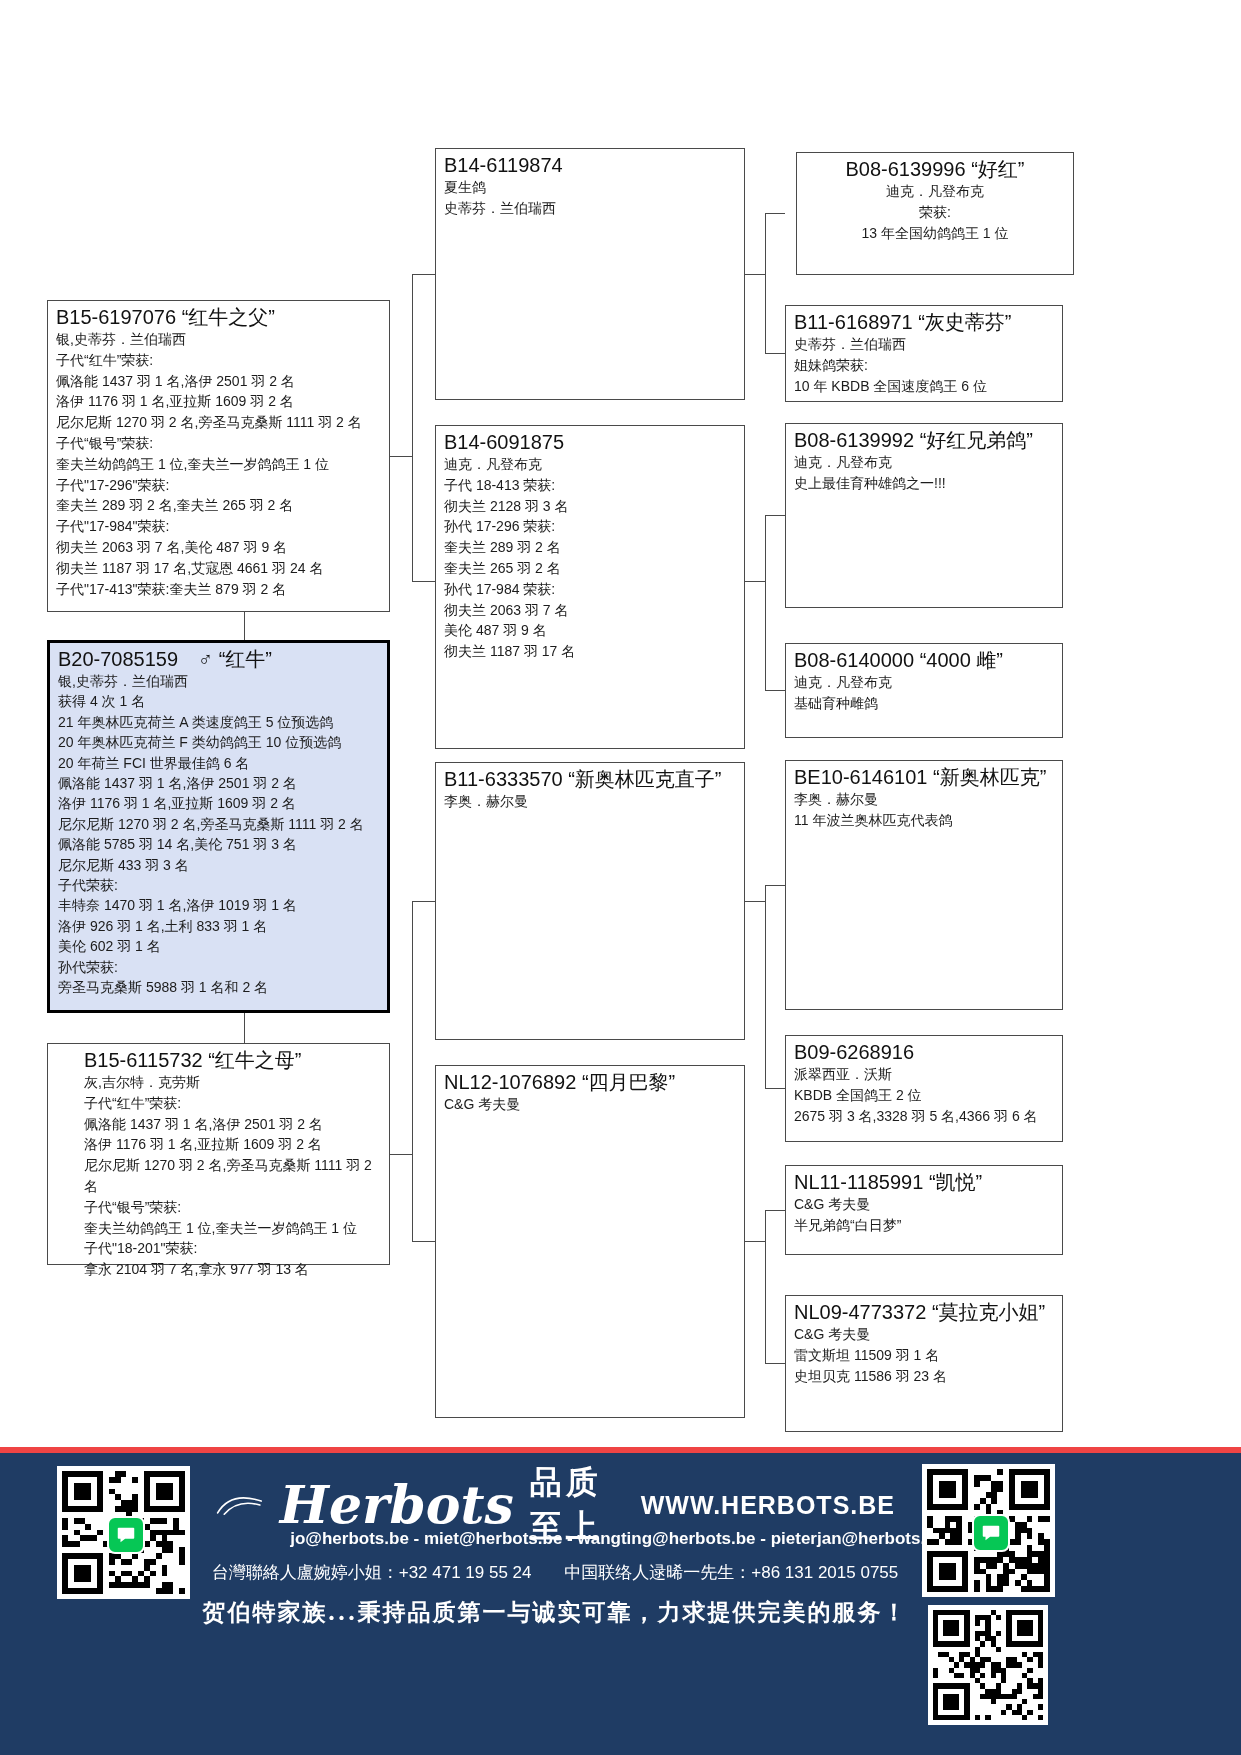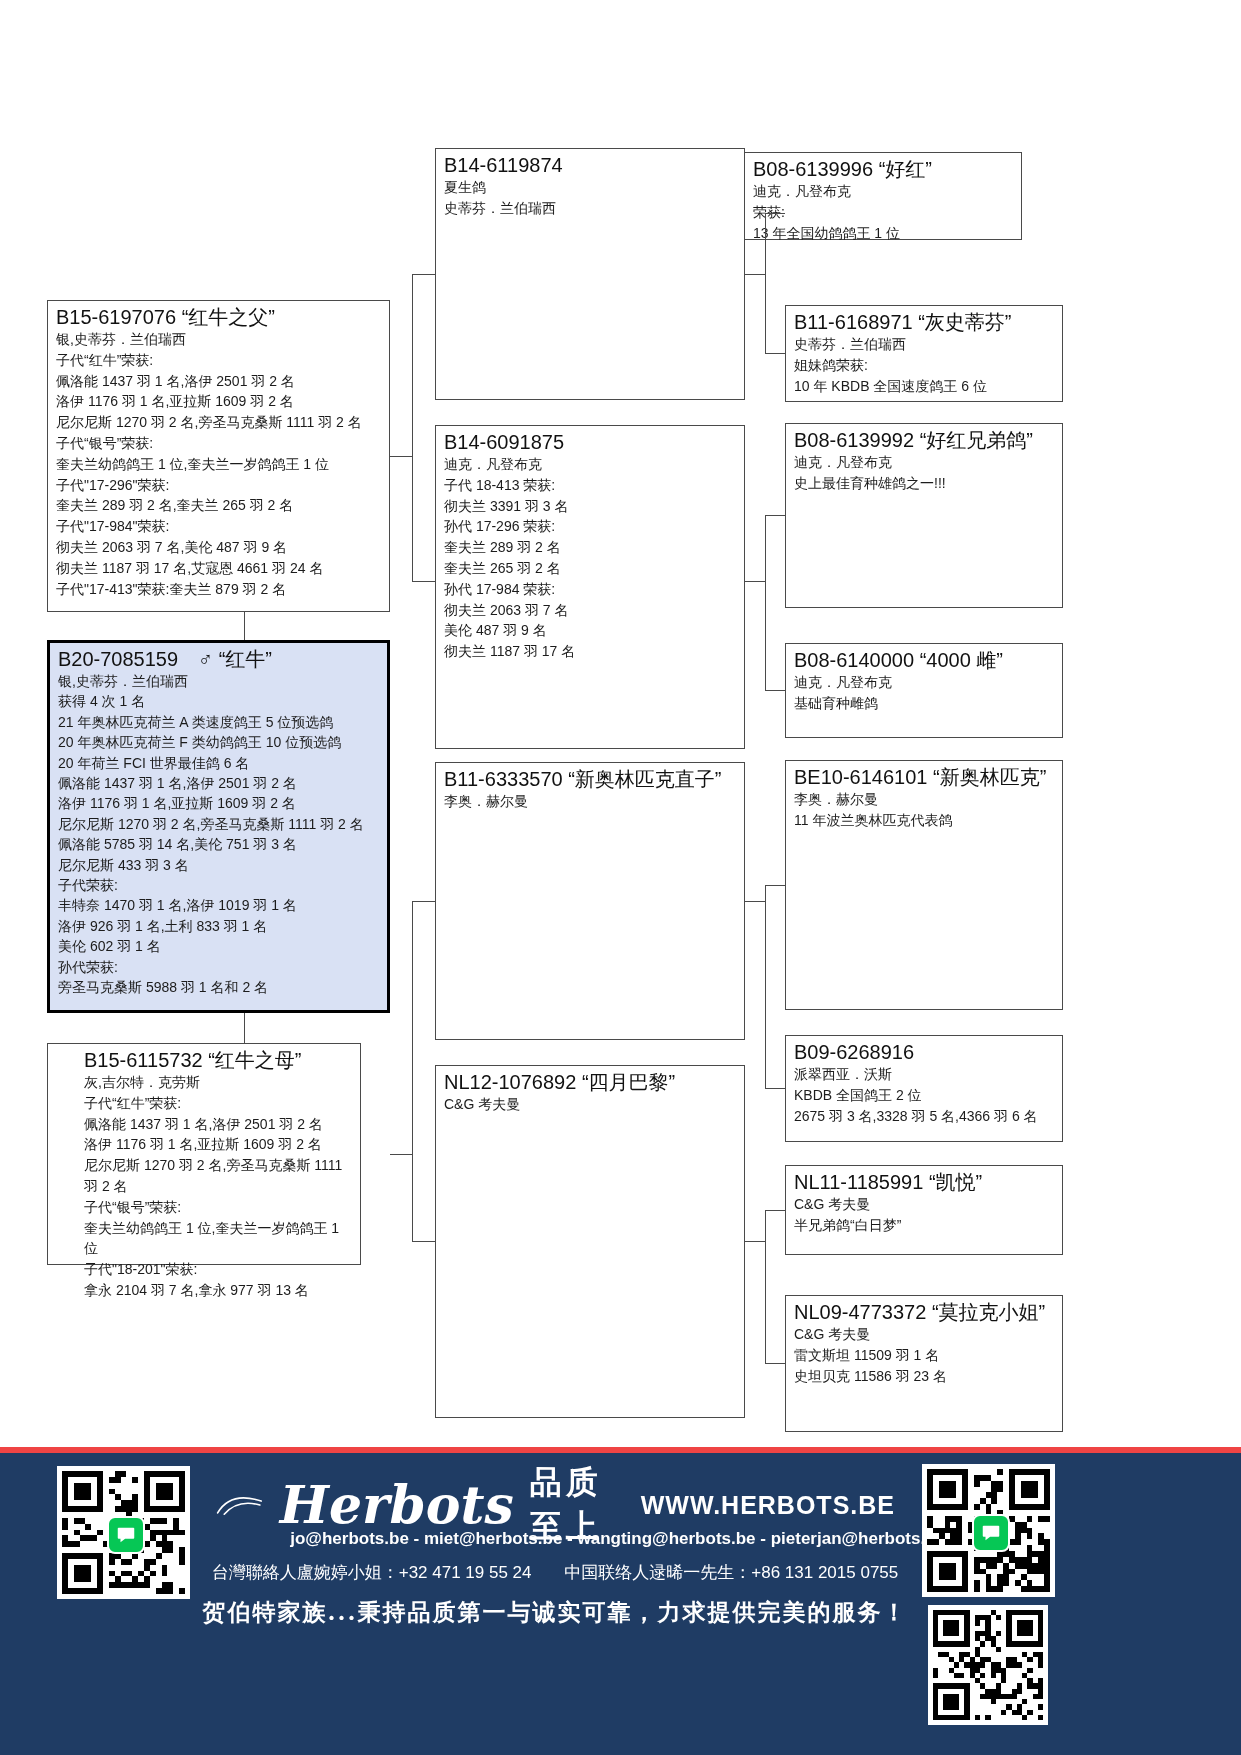--- a/index.html
+++ b/index.html
@@ -10,26 +10,26 @@
   .box-line{font-size:14px;line-height:20.8px;}
   .box-subject{background:#d9e1f4;border:3px solid #000;}
   .box-subject .box-line{line-height:20.4px;}
   
   .hline,.vline{position:absolute;background:#4a4a4a;}
   .hline{height:1px;}
   .vline{width:1px;}
   
   .pos-sire   {left:47px;  top:300px;  width:343px; height:312px;}
   .pos-subject{left:47px;  top:640px;  width:343px; height:373px;}
-  .pos-dam    {left:47px;  top:1043px; width:314px; height:222px;padding-left:36px;}
+  .pos-dam    {left:47px;  top:1043px; width:343px; height:222px;padding-left:36px;}
   .pos-m1{left:435px; top:148px;  width:310px; height:252px;}
   .pos-m2{left:435px; top:425px;  width:310px; height:324px;}
   .pos-m3{left:435px; top:762px;  width:310px; height:278px;}
   .pos-m4{left:435px; top:1065px; width:310px; height:353px;}
-  .pos-r1{left:744px; top:152px;  width:278px; height:88px;}
+  .pos-r1{left:796px; top:152px;  width:278px; height:123px;text-align:center;}
   .pos-r2{left:785px; top:305px;  width:278px; height:97px;}
   .pos-r3{left:785px; top:423px;  width:278px; height:185px;}
   .pos-r4{left:785px; top:643px;  width:278px; height:95px;}
   .pos-r5{left:785px; top:760px;  width:278px; height:250px;}
   .pos-r6{left:785px; top:1035px; width:278px; height:107px;}
   .pos-r7{left:785px; top:1165px; width:278px; height:90px;}
   .pos-r8{left:785px; top:1295px; width:278px; height:137px;}
   
   .footer{position:absolute;left:0;top:1447px;width:1241px;height:308px;background:#1f3c64;
           border-top:6px solid #ef4444;box-sizing:border-box;}
@@ -113,21 +113,21 @@
 
   <div class="box pos-m1">
       <div class="box-title">B14-6119874</div>
       <div class="box-line">夏生鸽</div>
       <div class="box-line">史蒂芬．兰伯瑞西</div>
     </div>
   <div class="box pos-m2">
       <div class="box-title">B14-6091875</div>
       <div class="box-line">迪克．凡登布克</div>
       <div class="box-line">子代 18-413 荣获:</div>
-      <div class="box-line">彻夫兰 3391 羽 3 名</div>
+      <div class="box-line">彻夫兰 2128 羽 3 名</div>
       <div class="box-line">孙代 17-296 荣获:</div>
       <div class="box-line">奎夫兰 289 羽 2 名</div>
       <div class="box-line">奎夫兰 265 羽 2 名</div>
       <div class="box-line">孙代 17-984 荣获:</div>
       <div class="box-line">彻夫兰 2063 羽 7 名</div>
       <div class="box-line">美伦 487 羽 9 名</div>
       <div class="box-line">彻夫兰 1187 羽 17 名</div>
     </div>
   <div class="box pos-m3">
       <div class="box-title">B11-6333570 “新奥林匹克直子”</div>

